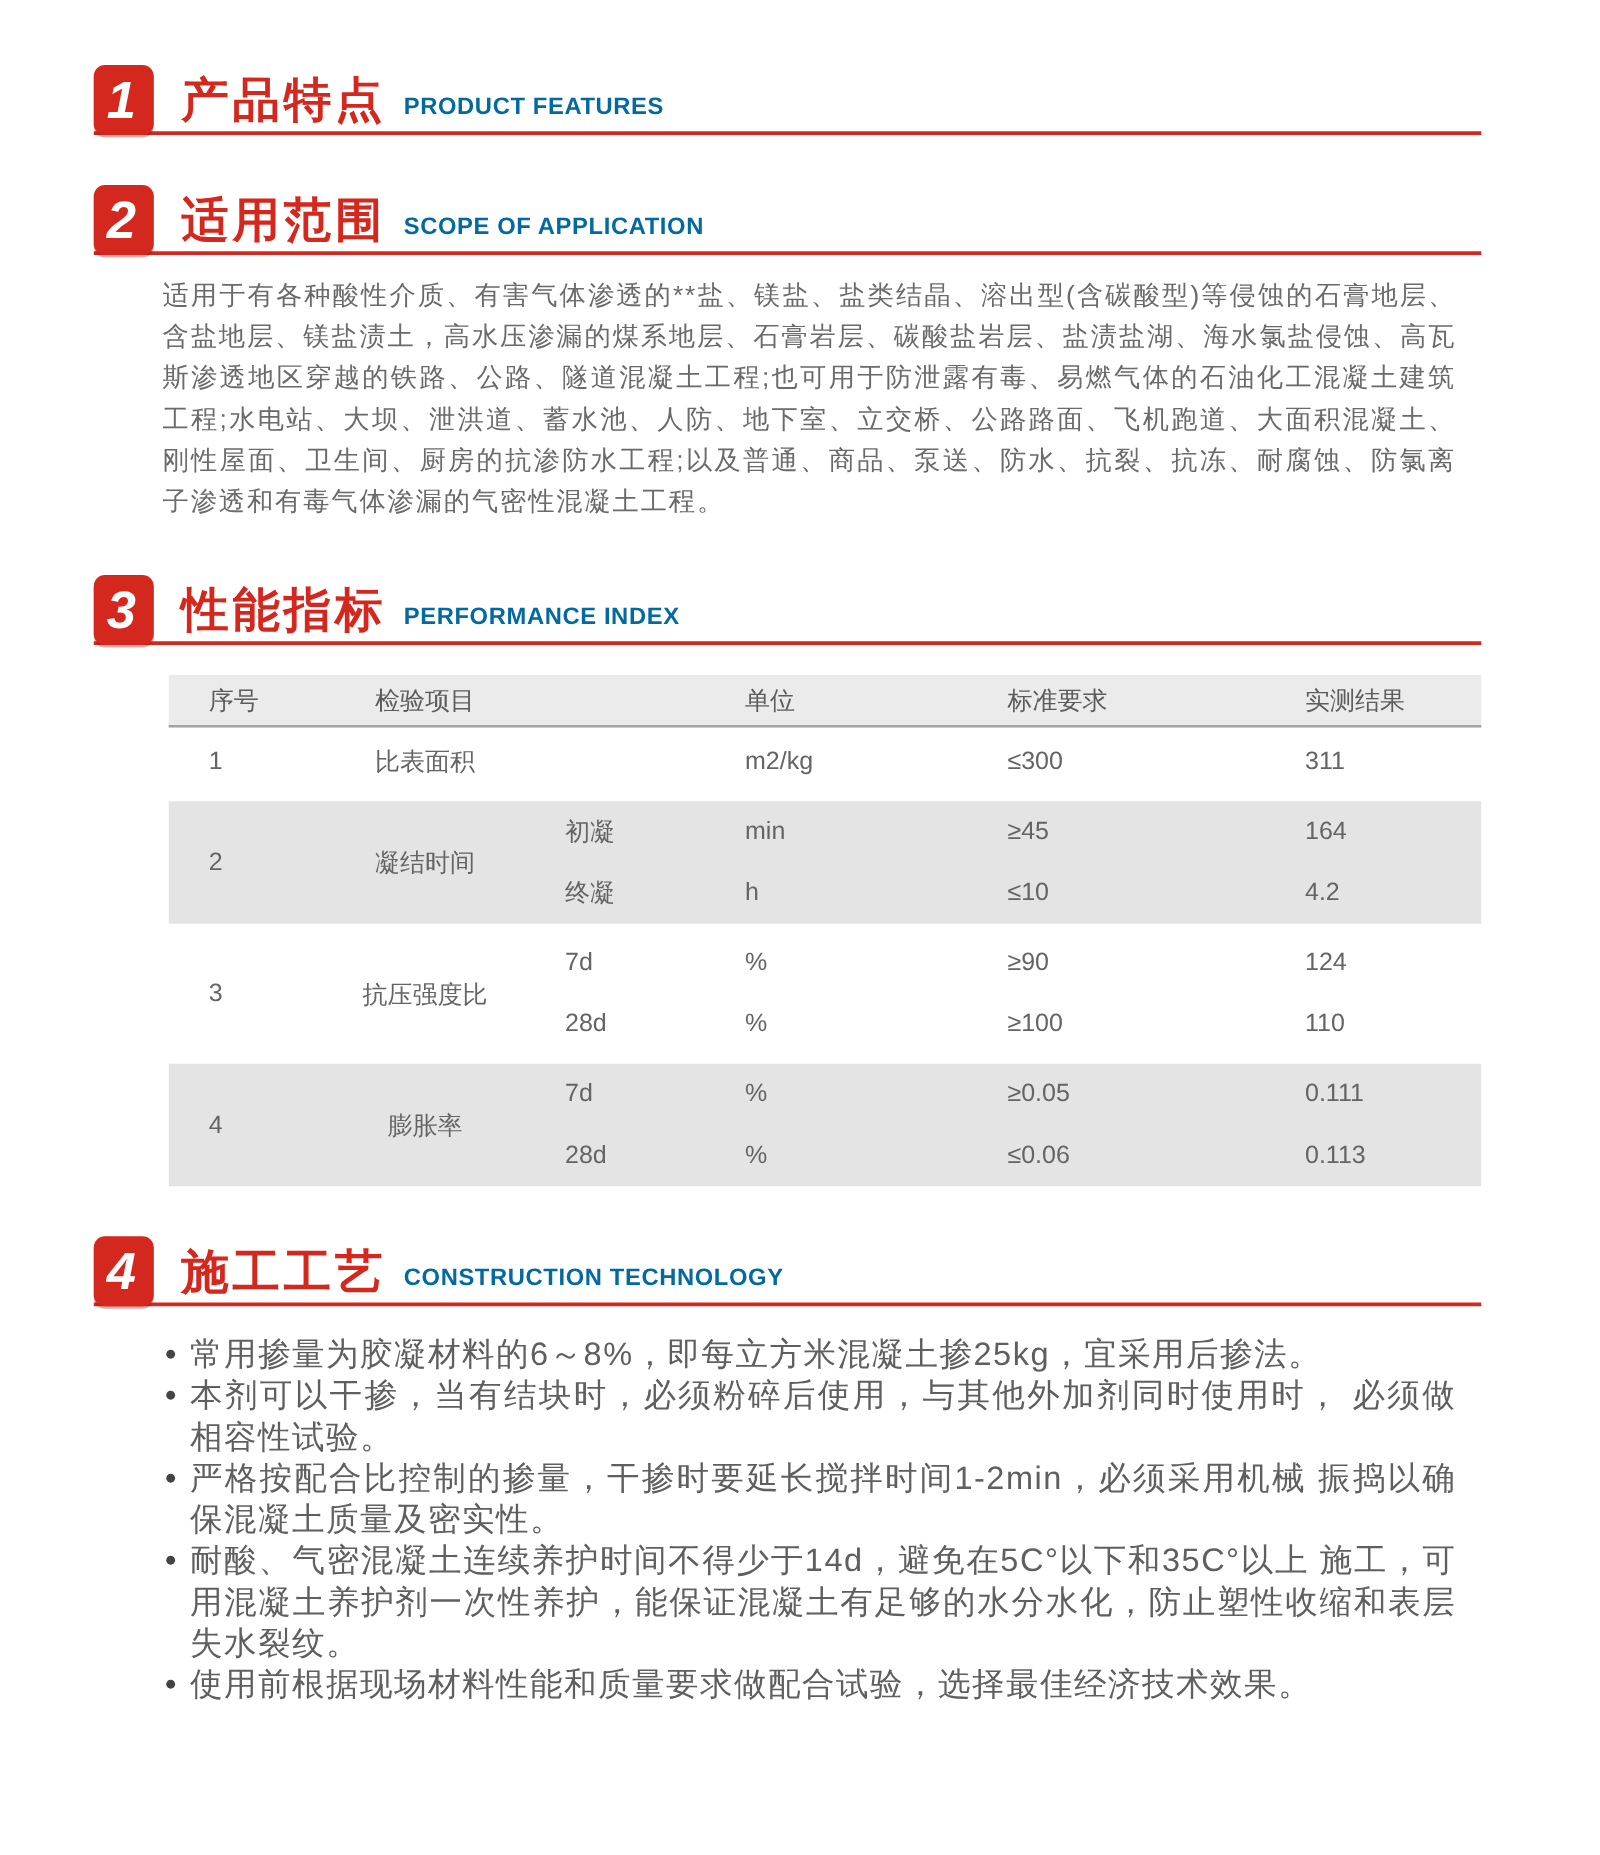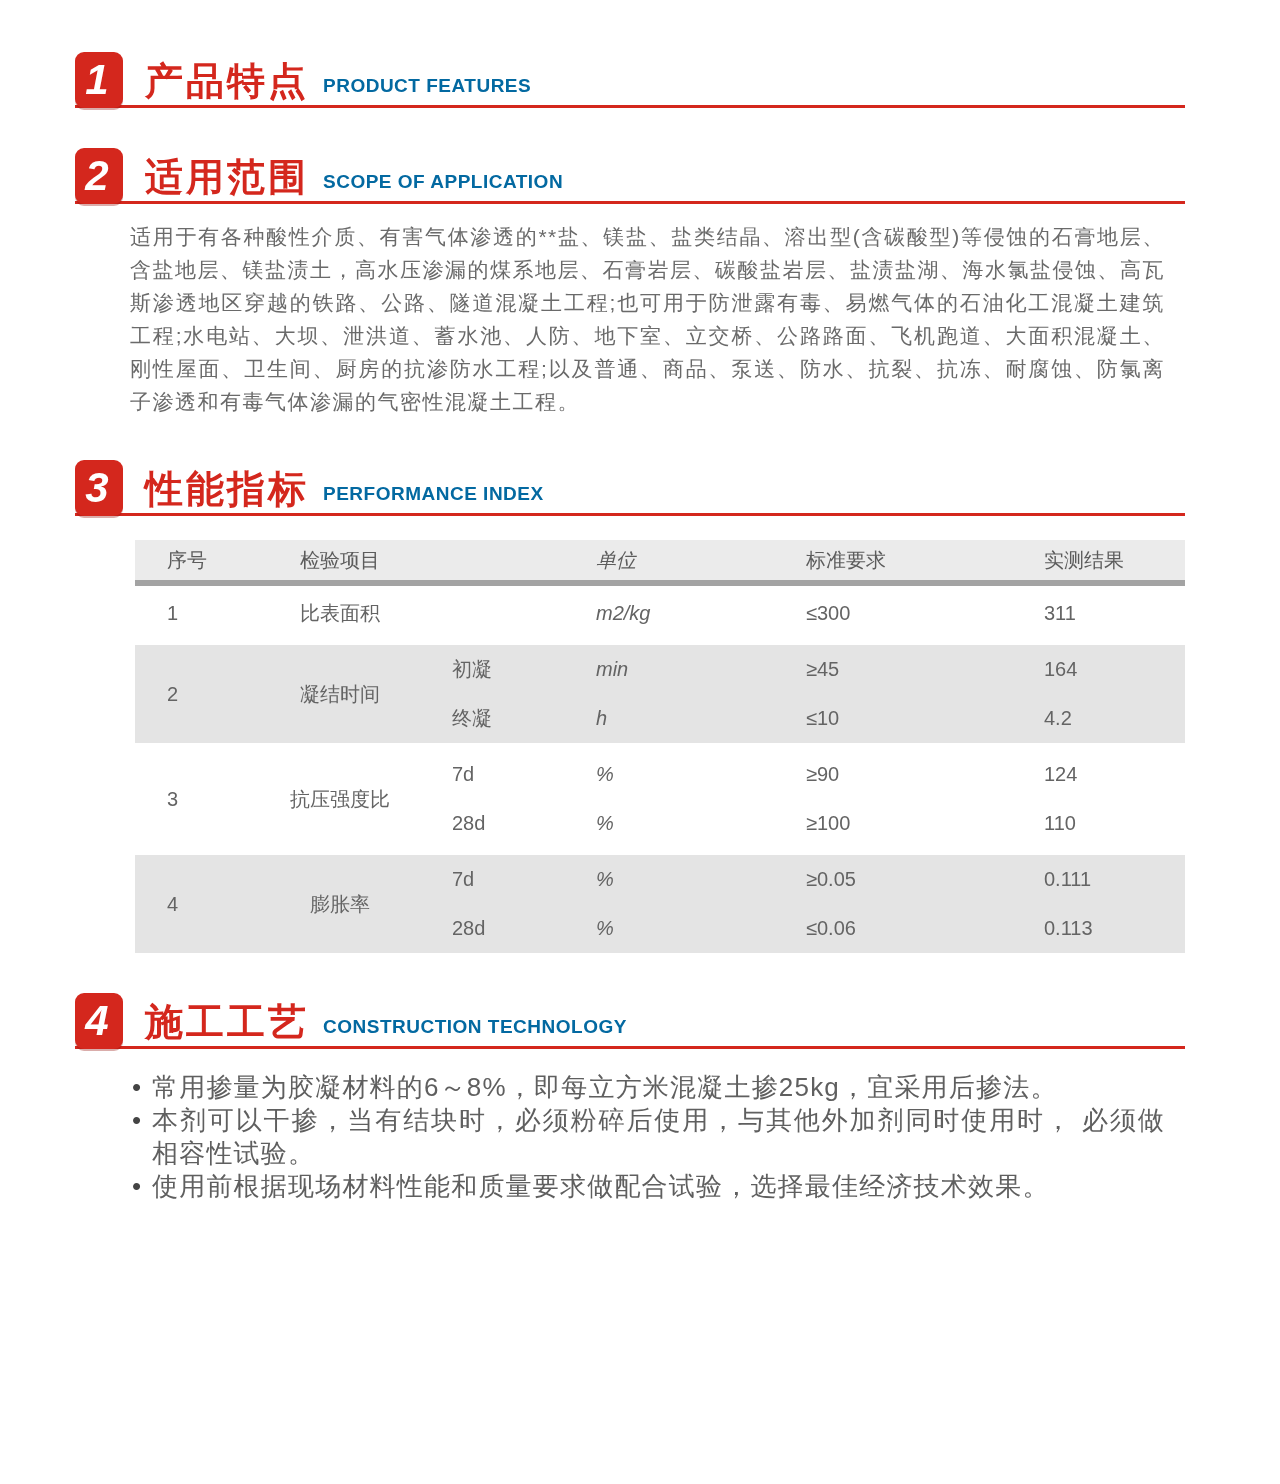--- a/index.html
+++ b/index.html
@@ -58,31 +58,31 @@
   }
 
   
   .tbl{margin:24px 0 0 60px;width:1050px;font-size:20px;color:#646464;}
   .t-head,.t-row,.t-block{
     display:grid;
     grid-template-columns:105px 200px 120px 200px 240px 1fr;
   }
   .t-head{
     background:#ebebeb;height:40px;align-items:center;
-    border-bottom:6px solid #a3a3a3;color:#5c5c5c;
+    border-bottom:2px solid #a3a3a3;color:#5c5c5c;
   }
   .t-row{background:#ffffff;height:50px;align-items:center;margin-top:2px;}
   .t-block{grid-template-rows:1fr 1fr;height:98px;margin-top:7px;}
   .t-block.gray{background:#e4e4e4;}
   .t-block.white{background:#ffffff;}
 
   .c-no{padding-left:32px;}
   .c-item{text-align:center;}
   .c-sub{padding-left:12px;}
-  .c-unit{padding-left:36px;font-style:italic;}
+  .c-unit{padding-left:36px;}
   .c-std{padding-left:46px;}
   .c-res{padding-left:44px;}
 
   .t-block .c-no{grid-column:1;grid-row:1 / span 2;align-self:center;}
   .t-block .c-item{grid-column:2;grid-row:1 / span 2;align-self:center;}
   .t-block .r1{grid-row:1;align-self:center;}
   .t-block .r2{grid-row:2;align-self:center;}
   .t-block .c-sub{grid-column:3;}
   .t-block .c-unit{grid-column:4;}
   .t-block .c-std{grid-column:5;}
@@ -187,17 +187,19 @@
     <header class="sec-head">
       <span class="badge">
           <i>4</i>
         </span>
       <h2 class="zh">施工工艺</h2>
       <span class="en">CONSTRUCTION TECHNOLOGY</span>
     </header>
     <ul class="bullets">
       <li>常用掺量为胶凝材料的6～8%，即每立方米混凝土掺25kg，宜采用后掺法。</li>
       <li>本剂可以干掺，当有结块时，必须粉碎后使用，与其他外加剂同时使用时， 必须做相容性试验。</li>
+      <li>严格按配合比控制的掺量，干掺时要延长搅拌时间1-2min，必须采用机械 振捣以确保混凝土质量及密实性。</li>
+      <li>耐酸、气密混凝土连续养护时间不得少于14d，避免在5C°以下和35C°以上 施工，可用混凝土养护剂一次性养护，能保证混凝土有足够的水分水化，防止塑性收缩和表层失水裂纹。</li>
       <li>使用前根据现场材料性能和质量要求做配合试验，选择最佳经济技术效果。</li>
     </ul>
   </section>
 
 </div>
 
 </body></html>

